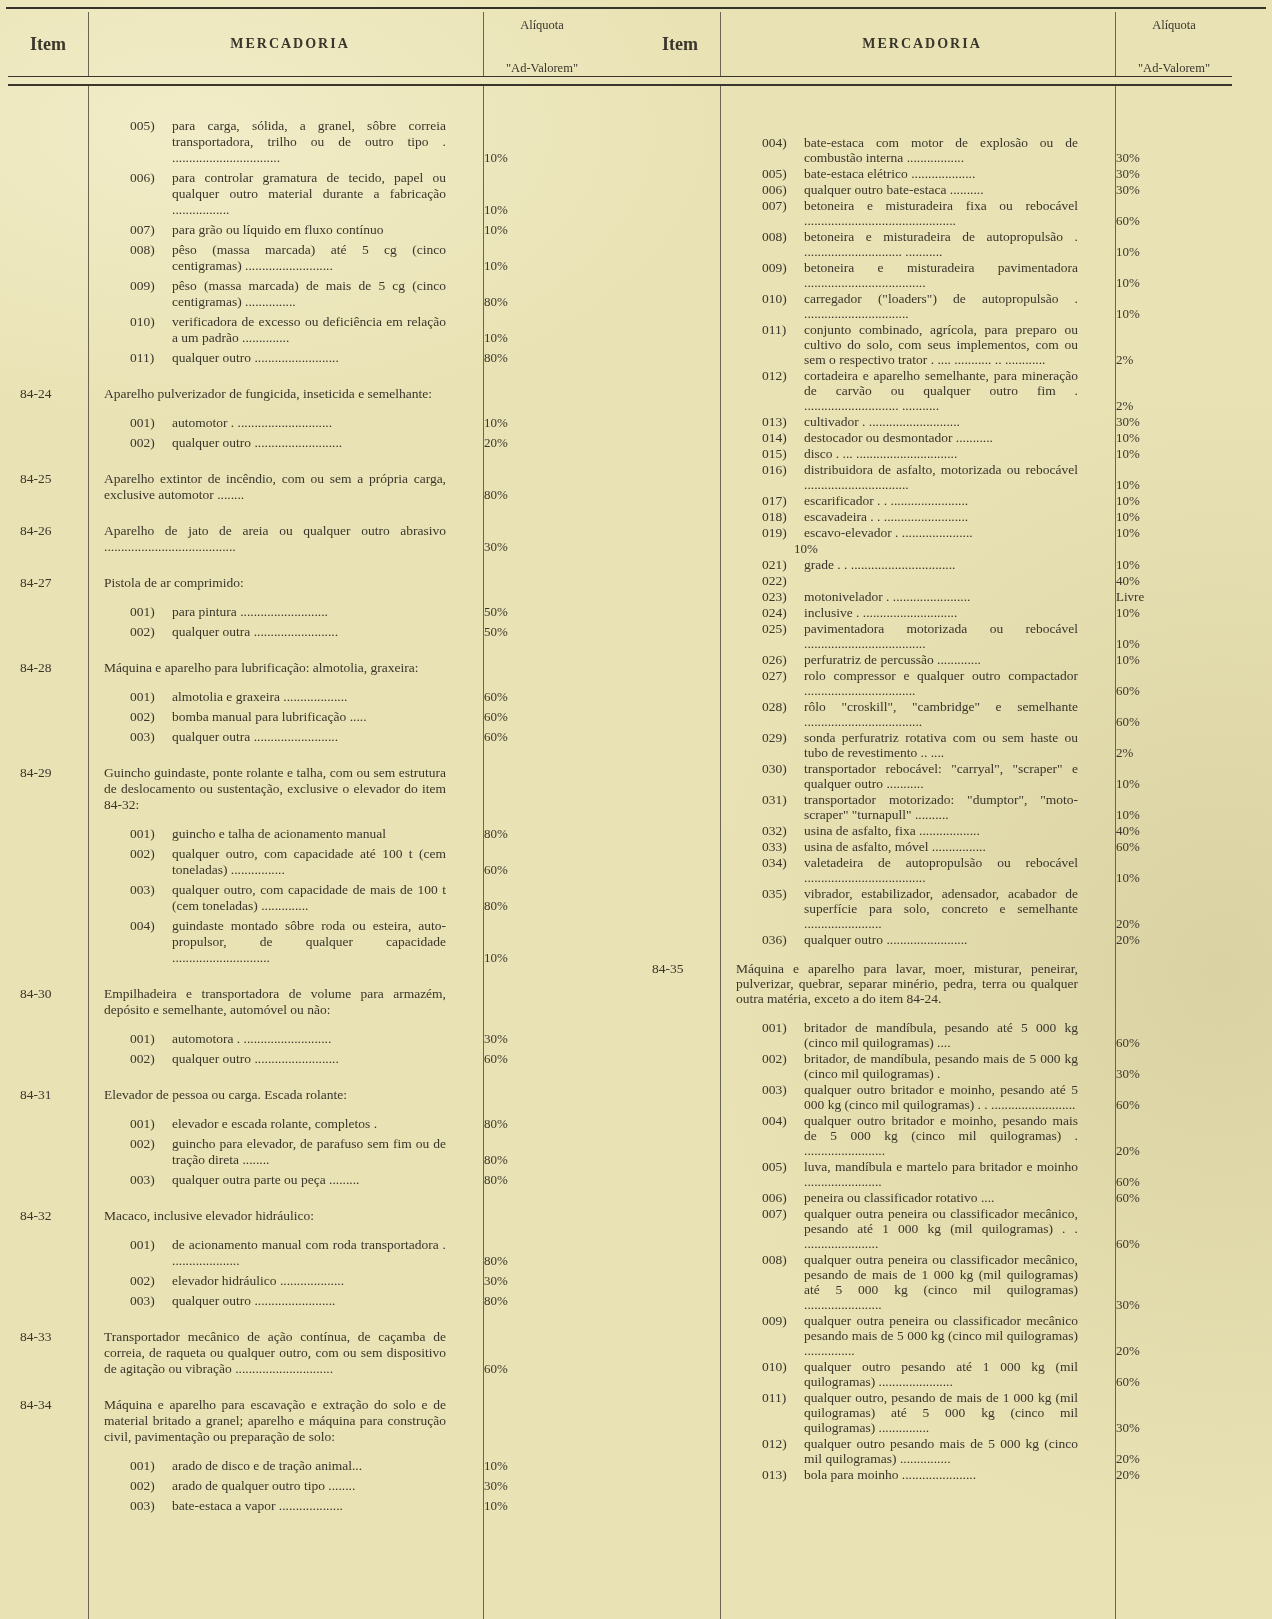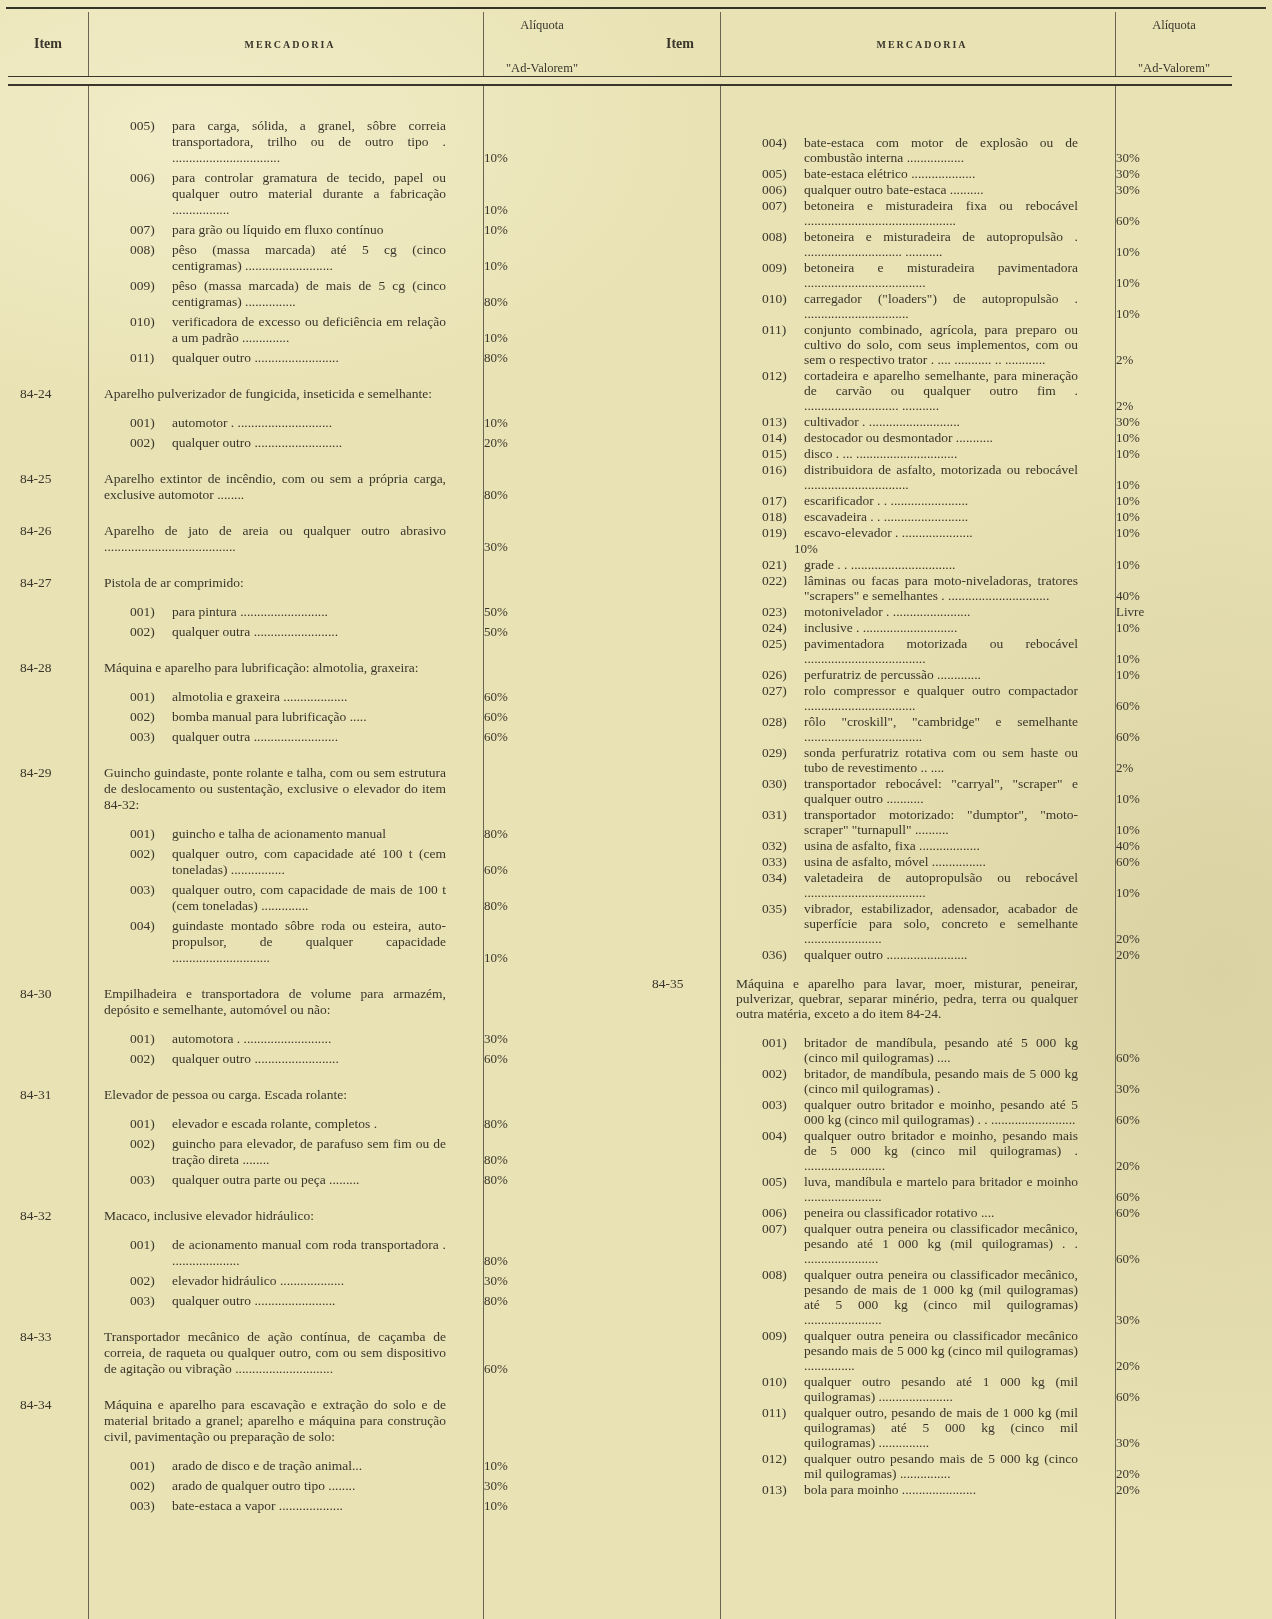--- a/index.html
+++ b/index.html
@@ -16,22 +16,22 @@
   }
   .top-rule{position:absolute;top:7px;left:6px;right:6px;height:2px;background:#35322a;}
   .content{position:absolute;top:12px;left:8px;right:40px;bottom:0;}
   .head-band{display:flex;}
   .body-band{display:flex;height:1537px;overflow:hidden;}
   .half{flex:1;position:relative;min-width:0;}
   .half + .half{margin-left:40px;}
   .half::before{content:"";position:absolute;top:0;bottom:0;left:80px;width:1px;background:#6a6553;}
   .half::after{content:"";position:absolute;top:0;bottom:0;right:116px;width:1px;background:#6a6553;}
   .half-head{display:flex;height:64px;}
-  .hh-item{width:80px;display:flex;align-items:center;justify-content:center;font-weight:bold;font-size:14px;}
-  .hh-merc{flex:1;display:flex;align-items:center;justify-content:center;font-weight:bold;letter-spacing:2px;font-size:10px;margin-left:8px;}
+  .hh-item{width:80px;display:flex;align-items:center;justify-content:center;font-weight:bold;font-size:18px;}
+  .hh-merc{flex:1;display:flex;align-items:center;justify-content:center;font-weight:bold;letter-spacing:2px;font-size:14px;margin-left:8px;}
   .hh-aliq{width:116px;display:flex;flex-direction:column;justify-content:space-between;align-items:center;padding:6px 0 6px;font-size:12.5px;gap:28px;}
   .header-divider{border-top:1px solid #3a362c;border-bottom:2px solid #3a362c;height:7px;}
   .entries{padding-top:28px;}
   .col-1 .entries{padding-top:48px;}
   .col-0{line-height:16px;}
   .col-1{line-height:15px;}
   .entry{display:flex;margin-bottom:20px;}
   .col-1 .entry{margin-bottom:14px;}
   .item-cell{width:80px;flex-shrink:0;padding:0 4px 0 12px;font-weight:normal;}
   .entry-body{flex:1;min-width:0;}
@@ -509,21 +509,20 @@
                 <div class="sub-row">
                   <div class="sub-main">
                     <div class="sub-code">021)</div>
                     <div class="sub-text">grade . . ...............................</div>
                   </div>
                   <div class="rate-cell">10%</div>
                 </div>
                 <div class="sub-row">
                   <div class="sub-main">
                     <div class="sub-code">022)</div>
-                    <div class="sub-text">lâminas ou facas para moto-niveladoras, tratores "scrapers" e semelhantes . ..............................</div>
                   </div>
                   <div class="rate-cell">40%</div>
                 </div>
                 <div class="sub-row">
                   <div class="sub-main">
                     <div class="sub-code">023)</div>
                     <div class="sub-text">motonivelador . .......................</div>
                   </div>
                   <div class="rate-cell">Livre</div>
                 </div>

